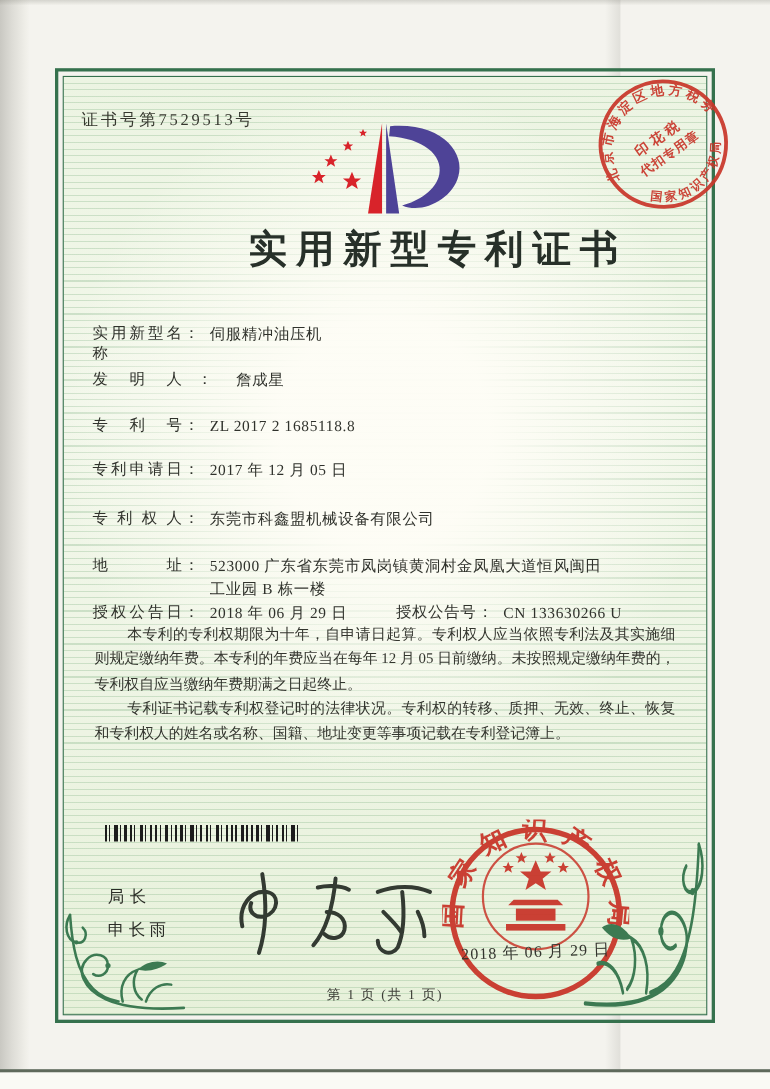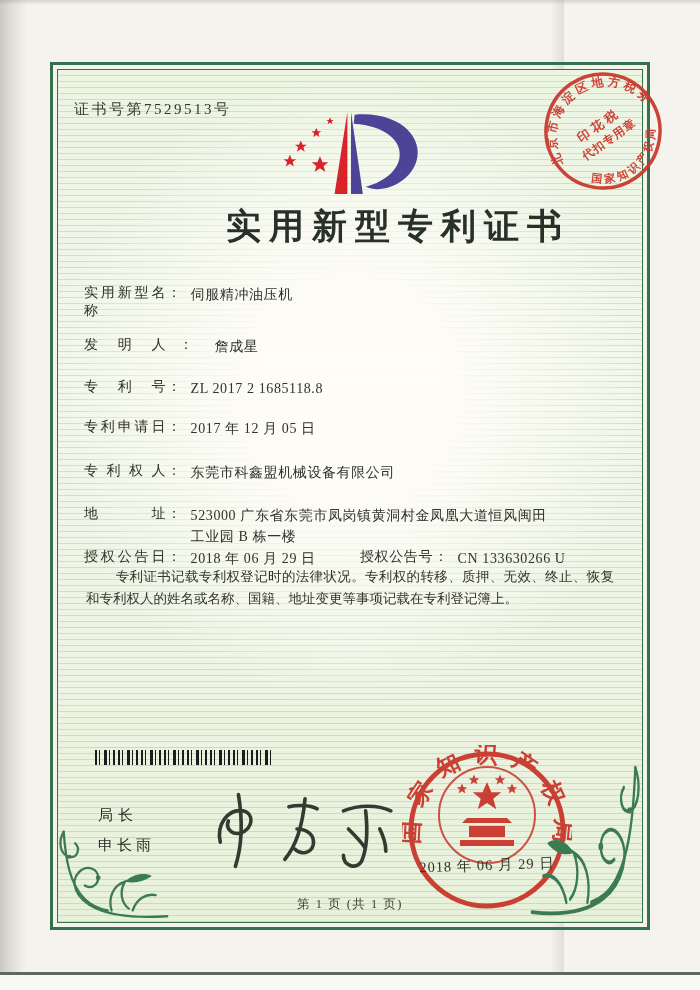--- a/index.html
+++ b/index.html
@@ -109,21 +109,21 @@
     </text>
     <text fill="#c9372b" font-size="11" font-weight="bold" style="letter-spacing:3px;">
       <textPath href="#taxBotArc" startOffset="4">国家知识产权局</textPath>
     </text>
     <text x="65" y="62" text-anchor="middle" fill="#c9372b" font-size="12.5" font-weight="bold" style="letter-spacing:4px;">印花税</text>
     <text x="65" y="79" text-anchor="middle" fill="#c9372b" font-size="11.5" font-weight="bold" style="letter-spacing:1px;">代扣专用章</text>
   </svg>
 
   <div class="abs title">实用新型专利证书</div>
 
-  <div class="abs frow" style="top:284px;">
+  <div class="abs frow" style="top:294px;">
     <span class="flabel">实用新型名称</span>
       <span class="fcolon">：</span>
     <span class="fvalue">伺服精冲油压机</span>
   </div>
   <div class="abs frow" style="top:336px;gap:12px;">
     <span class="flabel">发明人</span>
       <span class="fcolon">：</span>
     <span class="fvalue">詹成星</span>
   </div>
   <div class="abs frow" style="top:378px;">
@@ -154,20 +154,21 @@
       <span class="fcolon">：</span>
     <span class="fvalue">2018 年 06 月 29 日</span>
     <span class="grant-right">
       <span>授权公告号</span>
         <span class="fcolon">：</span>
       <span class="fvalue">CN 133630266 U</span>
     </span>
   </div>
 
   <div class="abs paras">
+    <p>本专利的专利权期限为十年，自申请日起算。专利权人应当依照专利法及其实施细则规定缴纳年费。本专利的年费应当在每年 12 月 05 日前缴纳。未按照规定缴纳年费的，专利权自应当缴纳年费期满之日起终止。</p>
     <p>专利证书记载专利权登记时的法律状况。专利权的转移、质押、无效、终止、恢复和专利权人的姓名或名称、国籍、地址变更等事项记载在专利登记簿上。</p>
   </div>
 
   <div class="abs barcode"></div>
 
   <div class="abs role">局长</div>
   <div class="abs rname">申长雨</div>
   <svg class="abs sig-svg" width="212" height="92" viewBox="0 0 210 88">
     <g fill="none" stroke="#333a32" stroke-width="3.6" stroke-linecap="round" stroke-linejoin="round">
       <path d="M28,56 C24,38 36,23 50,25 C62,27 61,43 48,47 C40,49 33,43 36,35"></path>

